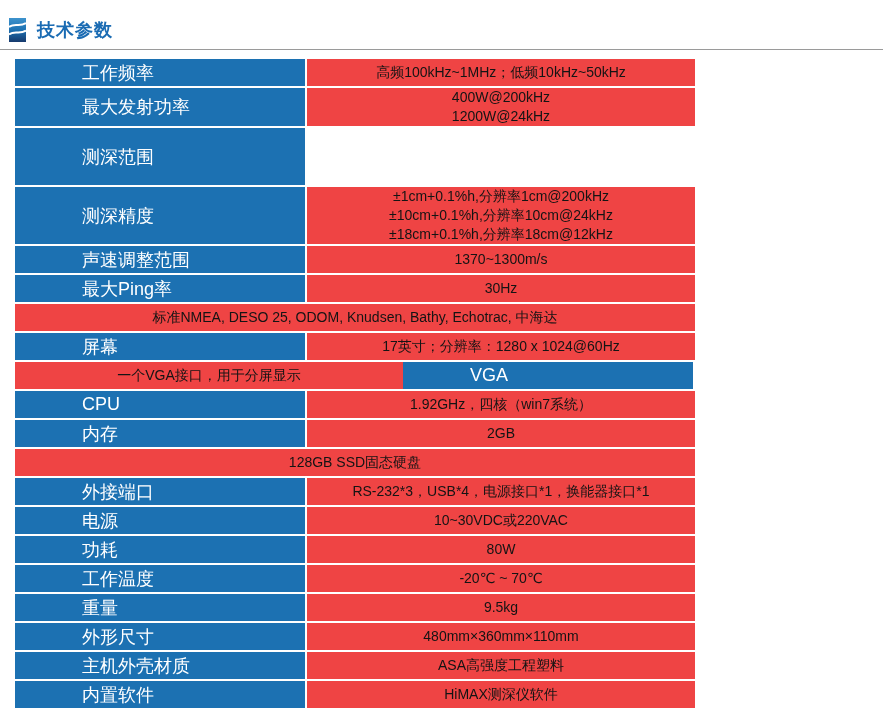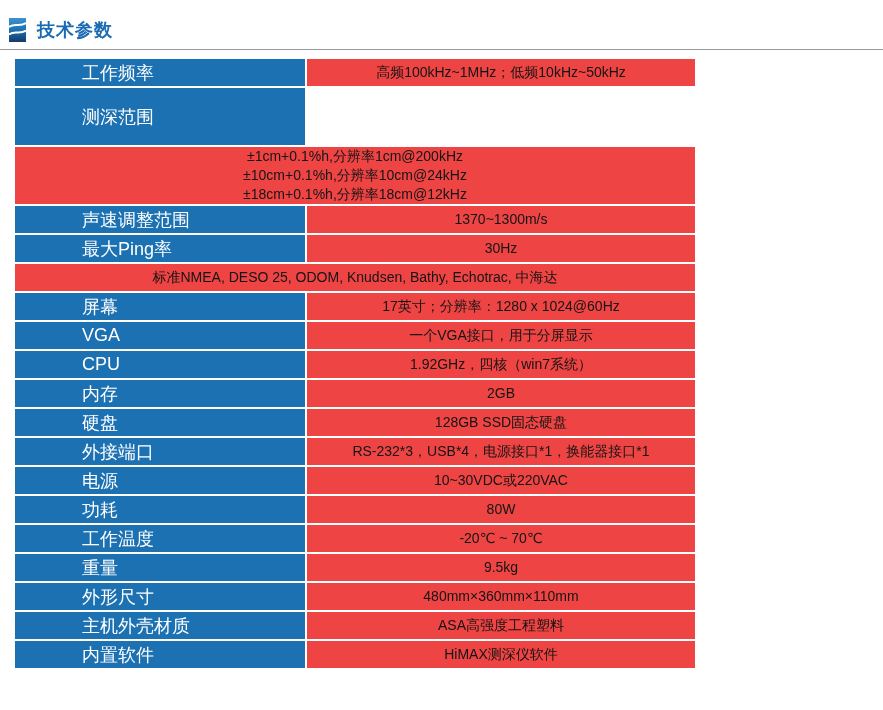--- a/index.html
+++ b/index.html
@@ -96,26 +96,34 @@
   <div class="divider"></div>
 
   <div class="spec-table" id="spec-table">
   <div class="row lines-1">
     <div class="cell label">工作频率</div>
     <div class="cell value">
           <div class="value-line">高频100kHz~1MHz；低频10kHz~50kHz</div>
         </div>
   </div>
 
+  <div class="row lines-2">
+    <div class="cell label">最大发射功率</div>
+    <div class="cell value">
+          <div class="value-line">400W@200kHz</div>
+          <div class="value-line">1200W@24kHz</div>
+        </div>
+  </div>
 
   <div class="row lines-3">
     <div class="cell label">测深范围</div>
   </div>
 
   <div class="row lines-3">
+    <div class="cell label">测深精度</div>
     <div class="cell value">
           <div class="value-line">±1cm+0.1%h,分辨率1cm@200kHz</div>
           <div class="value-line">±10cm+0.1%h,分辨率10cm@24kHz</div>
           <div class="value-line">±18cm+0.1%h,分辨率18cm@12kHz</div>
         </div>
   </div>
 
   <div class="row lines-1">
     <div class="cell label">声速调整范围</div>
     <div class="cell value">
@@ -137,42 +145,41 @@
   </div>
 
   <div class="row lines-1">
     <div class="cell label">屏幕</div>
     <div class="cell value">
           <div class="value-line">17英寸；分辨率：1280 x 1024@60Hz</div>
         </div>
   </div>
 
   <div class="row lines-1">
+    <div class="cell value">
+          <div class="value-line">一个VGA接口，用于分屏显示</div>
+        </div>
     <div class="cell label">VGA</div>
-    <div class="cell value">
-          <div class="value-line">一个VGA接口，用于分屏显示</div>
-        </div>
   </div>
 
   <div class="row lines-1">
     <div class="cell label">CPU</div>
     <div class="cell value">
           <div class="value-line">1.92GHz，四核（win7系统）</div>
         </div>
   </div>
 
   <div class="row lines-1">
     <div class="cell label">内存</div>
     <div class="cell value">
           <div class="value-line">2GB</div>
         </div>
   </div>
 
   <div class="row lines-1">
-    <div class="cell label">硬盘</div>
     <div class="cell value">
           <div class="value-line">128GB SSD固态硬盘</div>
         </div>
   </div>
 
   <div class="row lines-1">
     <div class="cell label">外接端口</div>
     <div class="cell value">
           <div class="value-line">RS-232*3，USB*4，电源接口*1，换能器接口*1</div>
         </div>

